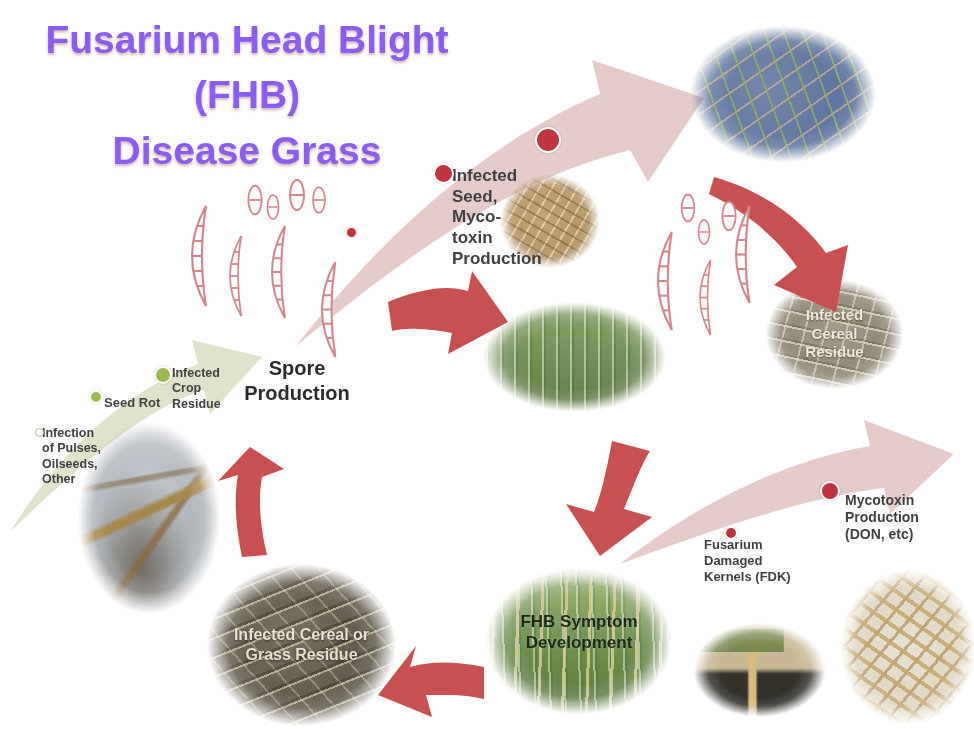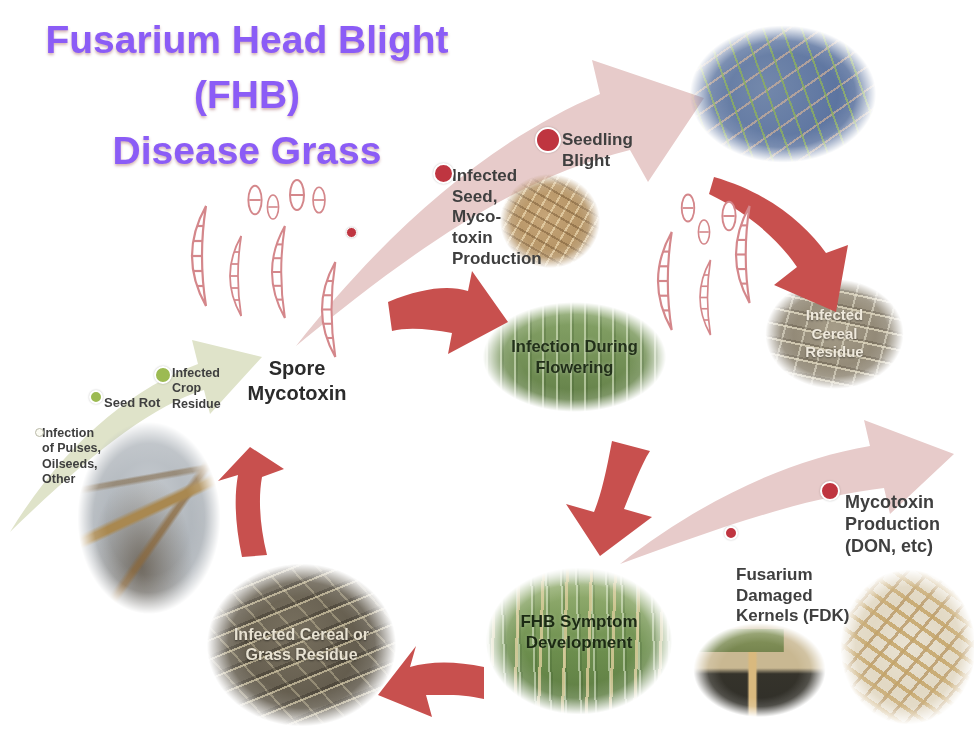--- a/index.html
+++ b/index.html
@@ -80,22 +80,22 @@
   
   #lbl-ripening{left:360px;top:231px;font-size:17px;}
   #lbl-seed{left:452px;top:166px;font-size:17px;}
   #lbl-seedling{left:562px;top:130px;font-size:17px;}
   #lbl-spore{left:188px;top:336px;width:218px;text-align:center;color:#2b2b2b;}
   #lbl-spore .t1{font-weight:bold;font-size:20px;line-height:1.25;white-space:pre-line;}
   #lbl-spore .t2{font-weight:500;font-size:19px;line-height:1.25;white-space:pre-line;color:#333;}
   #lbl-rootrot{left:104px;top:395px;font-size:13px;font-weight:600;}
   #lbl-cropres{left:172px;top:366px;font-size:12.5px;font-weight:600;}
   #lbl-pulses{left:42px;top:426px;font-size:12.5px;font-weight:600;}
-  #lbl-fdk{left:736px;top:537px;font-size:17px;margin-top:28px;}
-  #lbl-myco{left:845px;top:492px;font-size:18px;}
+  #lbl-fdk{left:704px;top:537px;font-size:13px;}
+  #lbl-myco{left:845px;top:492px;font-size:14px;}
 
   
   #dot-ripening{left:346px;top:227px;width:11px;height:11px;border-width:1.5px;}
   #dot-seed{left:433px;top:163px;width:21px;height:21px;}
   #dot-seedling{left:535px;top:127px;width:26px;height:26px;}
   #dot-fdk{left:724px;top:526px;width:14px;height:14px;}
   #dot-myco{left:820px;top:481px;width:20px;height:20px;}
   #dot-rootrot{left:89px;top:390px;width:14px;height:14px;}
   #dot-cropres{left:154px;top:366px;width:18px;height:18px;}
   #dot-pulses{left:35px;top:428px;width:9px;height:9px;}
@@ -158,40 +158,36 @@
     <use href="#os" transform="translate(688,208) scale(0.9)"></use>
     <use href="#os" transform="translate(704,232) scale(0.8)"></use>
     <use href="#os" transform="translate(729,216) scale(0.95)"></use>
   </svg>
 
   <div id="title">
     <div>Fusarium Head Blight (FHB)</div>
     <div>Disease Grass</div>
   </div>
 
-  <div class="photo-label" id="plbl-flowering">Infection During
-Flowering</div>
   <div class="photo-label" id="plbl-cereal-residue">Infected
 Cereal
 Residue</div>
   <div class="photo-label" id="plbl-fhb">FHB Symptom
 Development</div>
   <div class="photo-label" id="plbl-grass-residue">Infected Cereal or
 Grass Residue</div>
 
   <div class="label" id="lbl-seed">Infected
 Seed,
 Myco-
 toxin
 Production</div>
-  <div class="label" id="lbl-seedling">Seedling
-Blight</div>
   <div class="label" id="lbl-spore">
     <div class="t1">Spore
-Mycotoxin</div>
+Production</div>
   </div>
   <div class="label" id="lbl-rootrot">Seed Rot</div>
   <div class="label" id="lbl-cropres">Infected
 Crop
 Residue</div>
   <div class="label" id="lbl-pulses">Infection
 of Pulses,
 Oilseeds,
 Other</div>
   <div class="label" id="lbl-fdk">Fusarium

